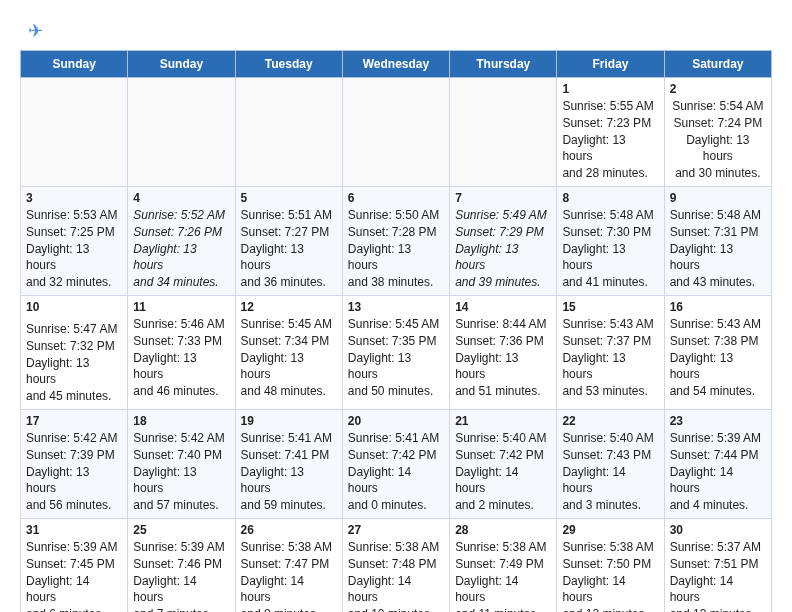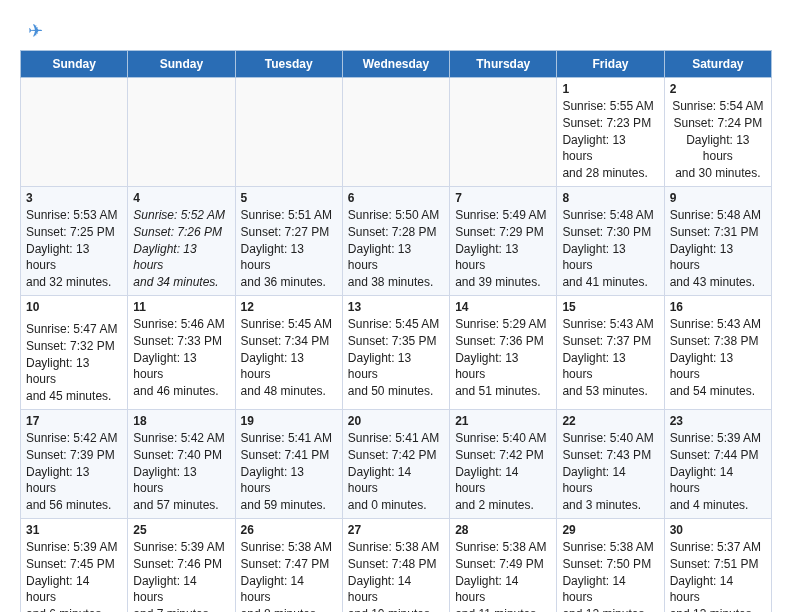--- a/index.html
+++ b/index.html
@@ -172,21 +172,21 @@
         </td>
         <td>
           <span class="day-number">6</span>
           <div class="day-info" style="white-space: pre-line;">Sunrise: 5:50 AM
 Sunset: 7:28 PM
 Daylight: 13 hours
 and 38 minutes.</div>
         </td>
         <td>
           <span class="day-number">7</span>
-          <div class="day-info" style="white-space: pre-line;">Sunrise: 5:49 AM
+          <div class="day-info" style="white-space: pre-line; font-style: italic;">Sunrise: 5:49 AM
 Sunset: 7:29 PM
 Daylight: 13 hours
 and 39 minutes.</div>
         </td>
         <td>
           <span class="day-number">8</span>
           <div class="day-info" style="white-space: pre-line;">Sunrise: 5:48 AM
 Sunset: 7:30 PM
 Daylight: 13 hours
 and 41 minutes.</div>
@@ -223,21 +223,21 @@
         </td>
         <td>
           <span class="day-number">13</span>
           <div class="day-info" style="white-space: pre-line;">Sunrise: 5:45 AM
 Sunset: 7:35 PM
 Daylight: 13 hours
 and 50 minutes.</div>
         </td>
         <td>
           <span class="day-number">14</span>
-          <div class="day-info" style="white-space: pre-line;">Sunrise: 5:29 AM
+          <div class="day-info" style="white-space: pre-line;">Sunrise: 8:44 AM
 Sunset: 7:36 PM
 Daylight: 13 hours
 and 51 minutes.</div>
         </td>
         <td>
           <span class="day-number">15</span>
           <div class="day-info" style="white-space: pre-line;">Sunrise: 5:43 AM
 Sunset: 7:37 PM
 Daylight: 13 hours
 and 53 minutes.</div>

